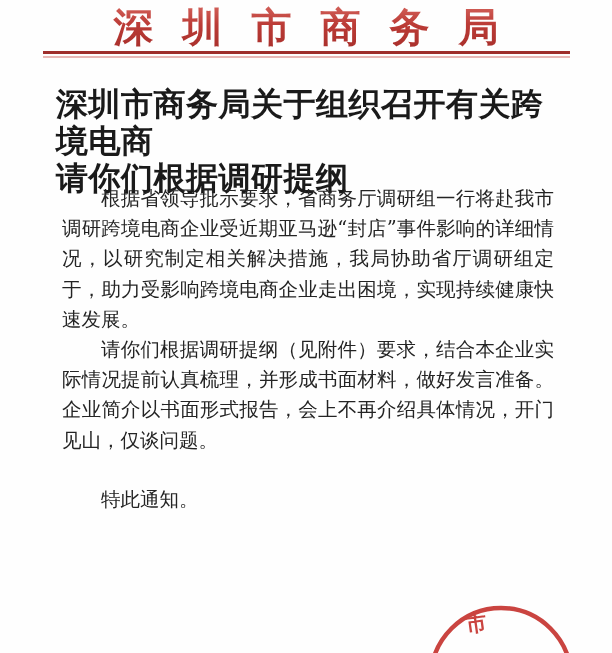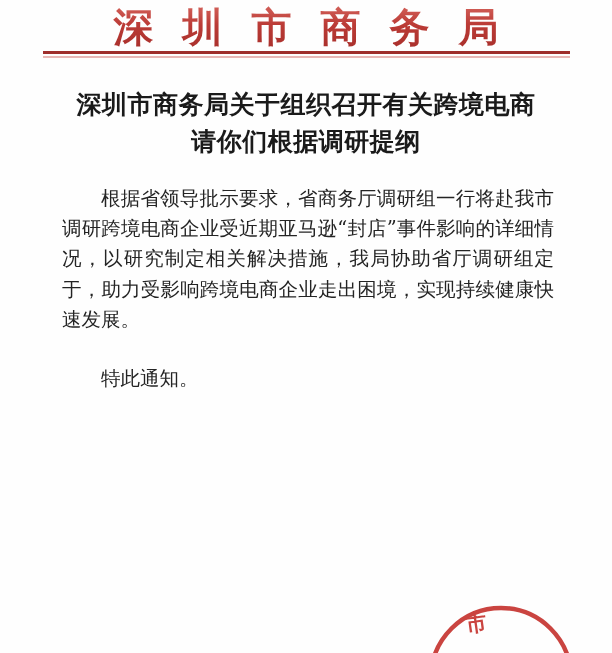--- a/index.html
+++ b/index.html
@@ -65,23 +65,22 @@
     background: #e8b8b6;
     width: 100%;
   }
 
   
   .doc-title {
     position: absolute;
     top: 86px;
     left: 56px;
     width: 500px;
-    text-align: center;
     font-family: "DejaVu Serif", "Liberation Serif", serif;
-    font-size: 25px;
+    font-size: 32px;
     font-weight: 700;
     line-height: 37px;
     color: #1a1a1a;
     letter-spacing: 0.5px;
   }
   .doc-title .tl {
     display: block;
   }
 
   
@@ -141,20 +140,21 @@
     <div class="rule-thin"></div>
   </div>
 
   <div class="doc-title">
     <span class="tl">深圳市商务局关于组织召开有关跨境电商</span>
     <span class="tl">请你们根据调研提纲</span>
   </div>
 
   <div class="body-block">
     <p class="para">根据省领导批示要求，省商务厅调研组一行将赴我市调研跨境电商企业受近期亚马逊“封店”事件影响的详细情况，以研究制定相关解决措施，我局协助省厅调研组定于，助力受影响跨境电商企业走出困境，实现持续健康快速发展。</p>
+    <p class="para">请你们根据调研提纲（见附件）要求，结合本企业实际情况提前认真梳理，并形成书面材料，做好发言准备。企业简介以书面形式报告，会上不再介绍具体情况，开门见山，仅谈问题。</p>
     <p class="closing">特此通知。</p>
 
   </div>
 
   <div class="seal">
     <svg viewBox="0 0 152 152" xmlns="http://www.w3.org/2000/svg" aria-hidden="true">
       <defs>
         <path id="sealArc" d="M 26 76 A 50 50 0 0 1 126 76"></path>
       </defs>
       <circle cx="76" cy="76" r="70" fill="none" stroke="#c32b26" stroke-width="4.5"></circle>

